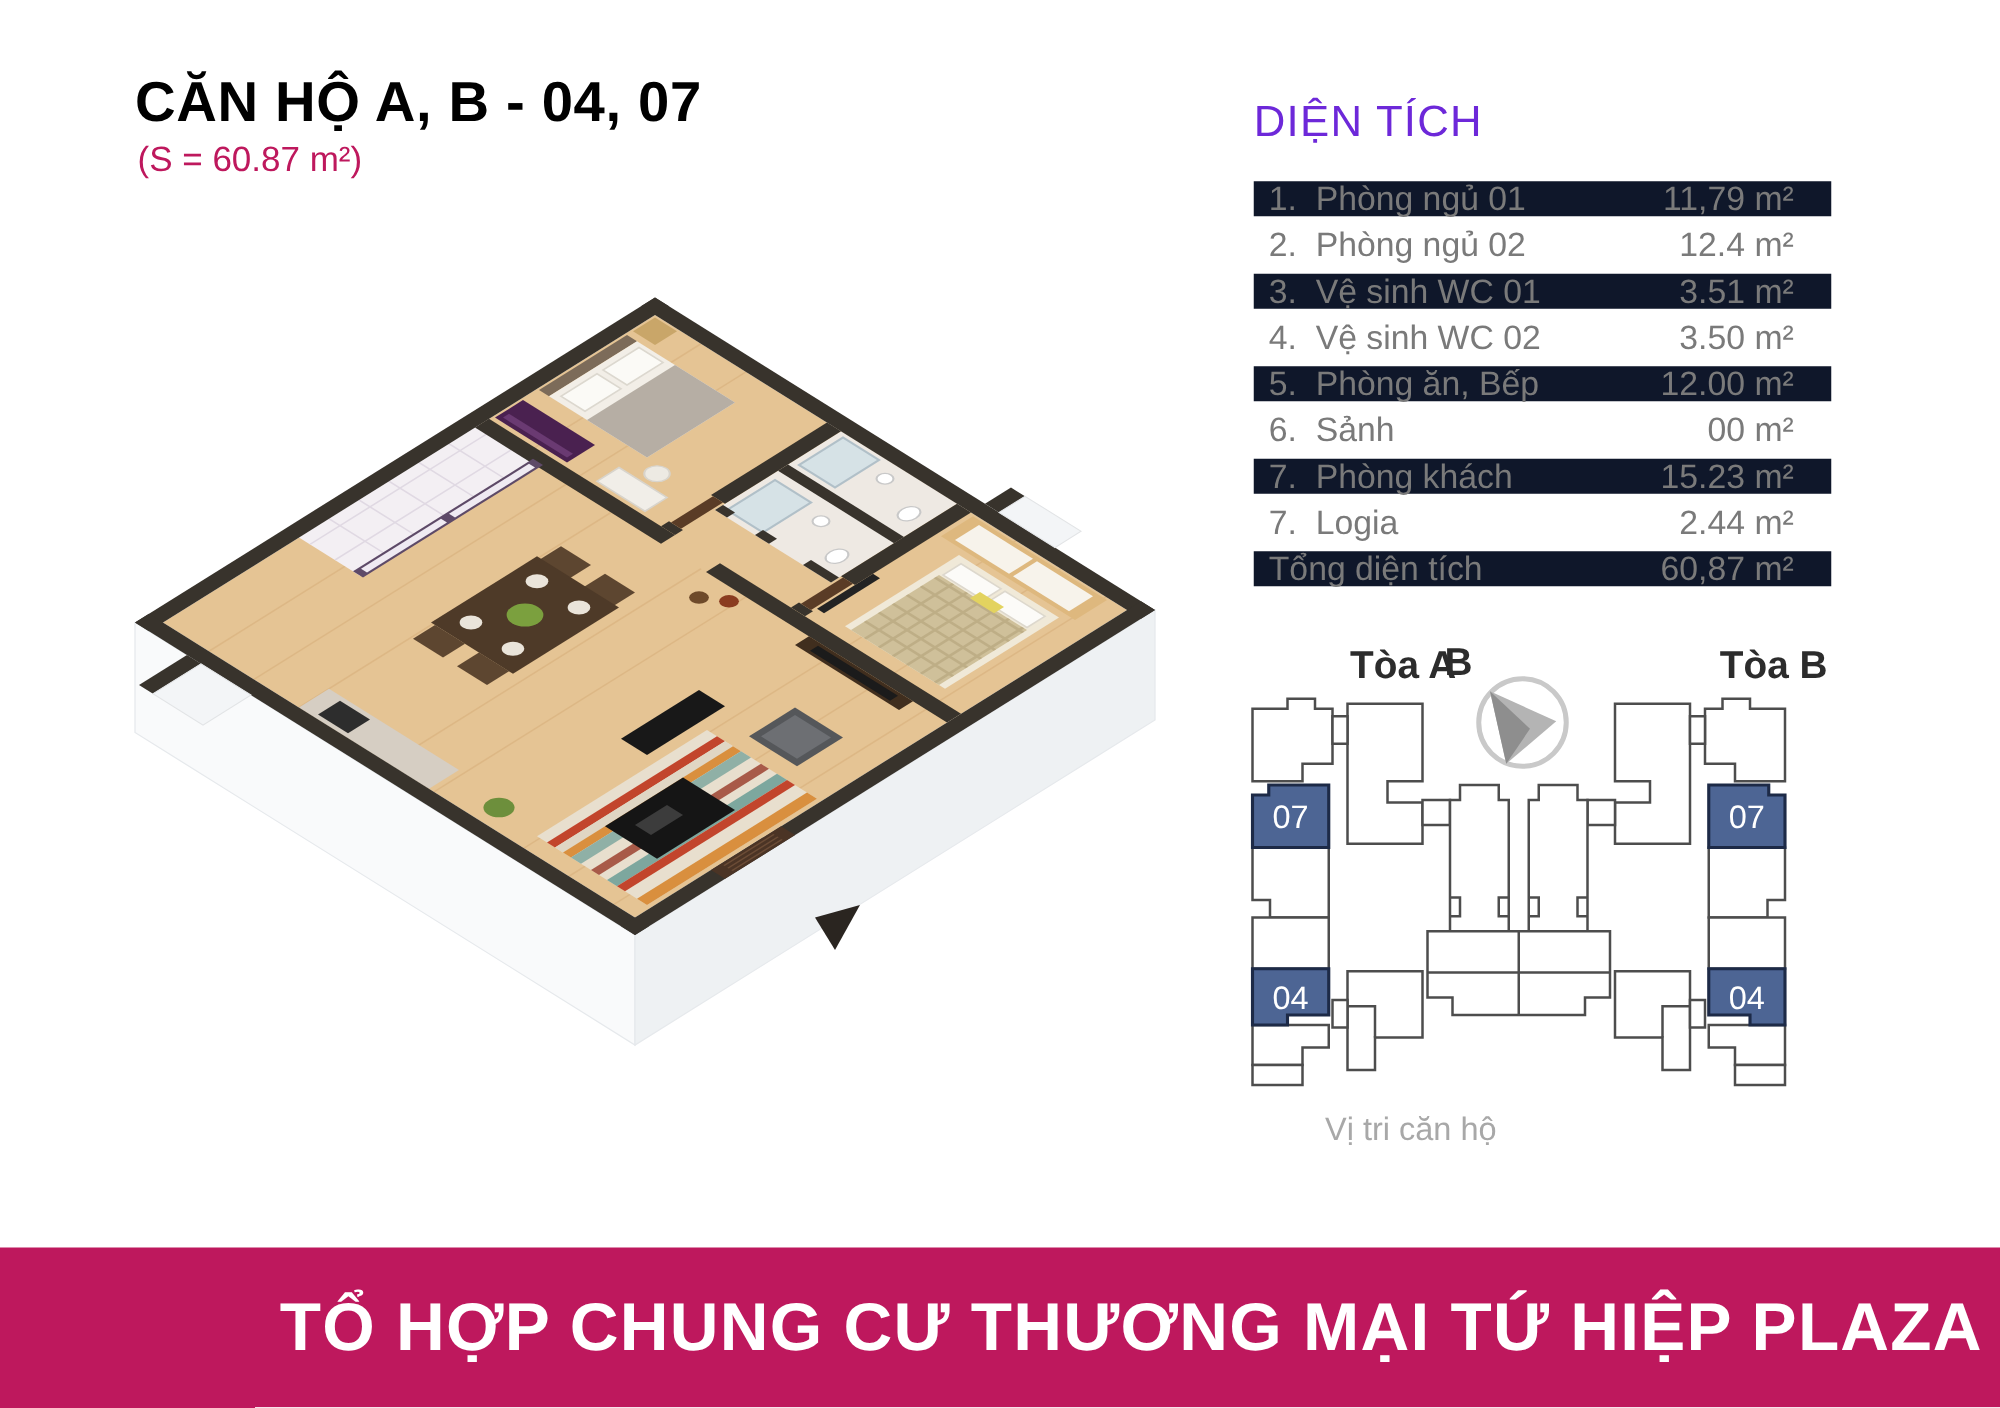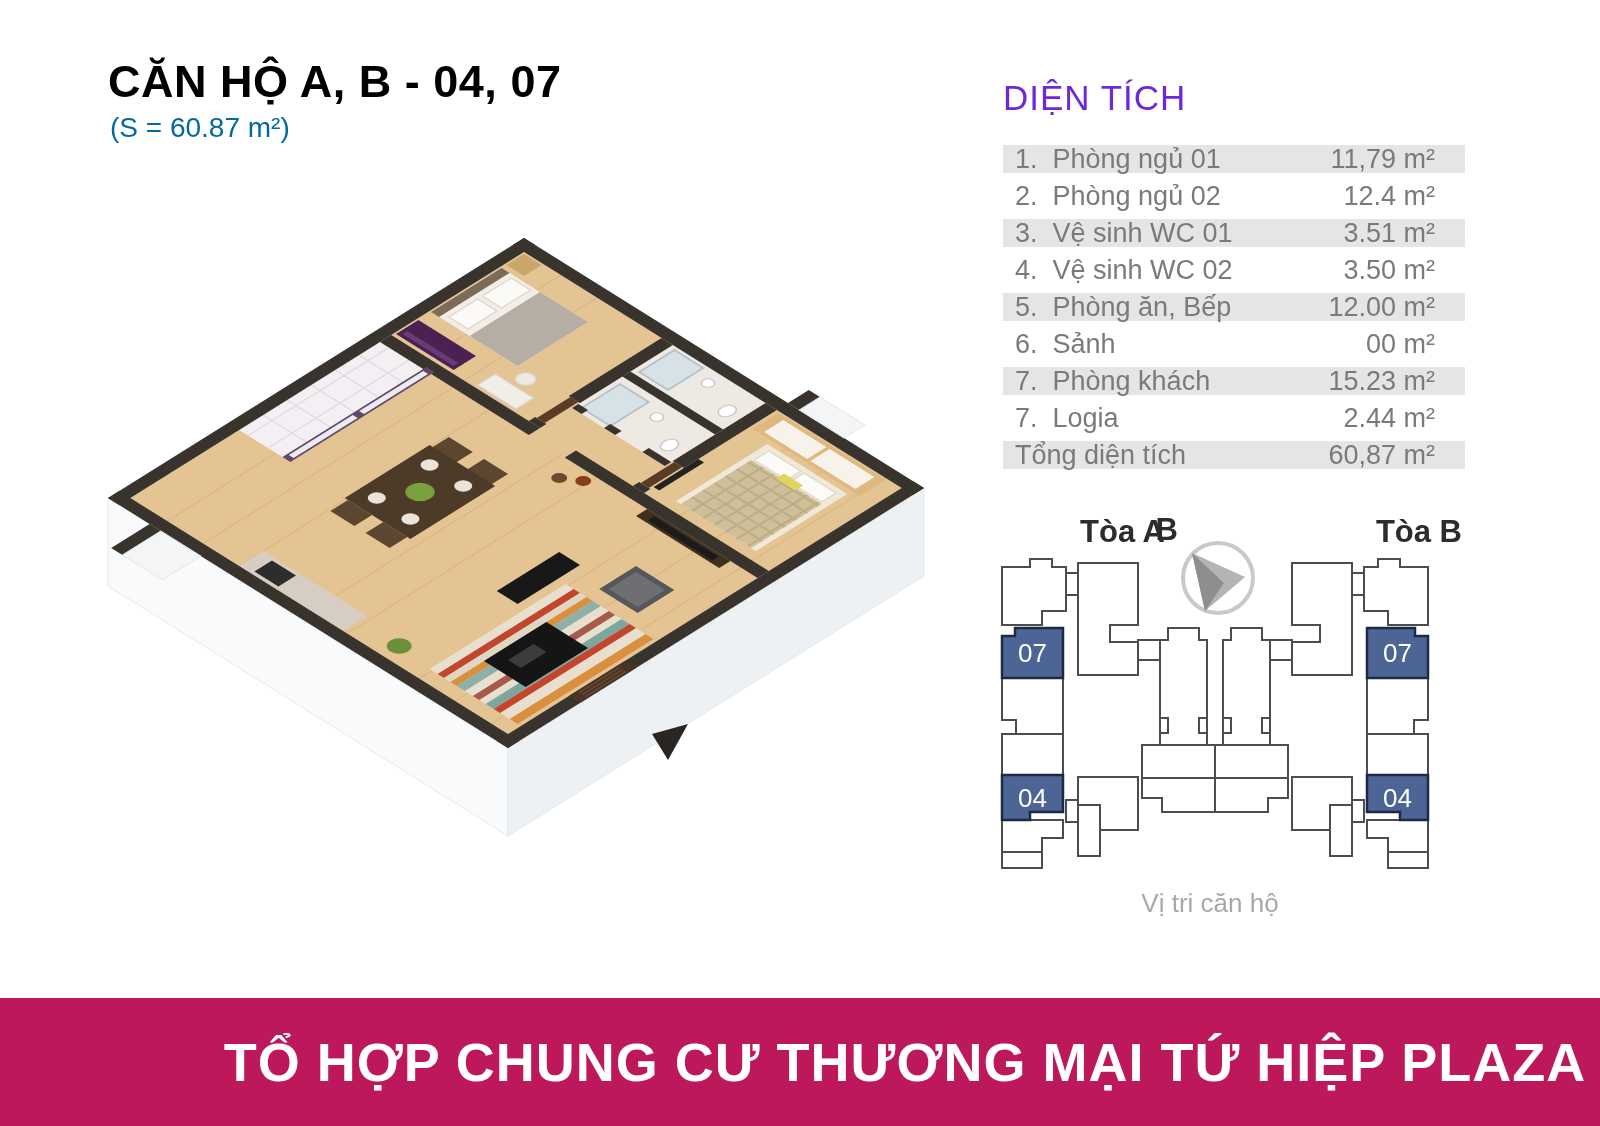--- a/index.html
+++ b/index.html
@@ -1,39 +1,39 @@
 <!DOCTYPE html>
 <html><head>
 <meta charset="utf-8">
 <style>
   html,body{margin:0;padding:0;background:#ffffff;}
   .page{position:relative;width:1600px;height:1126px;background:#ffffff;overflow:hidden;
         font-family:"Liberation Sans",sans-serif;}
   
   .title{position:absolute;left:108px;top:56px;font-size:45px;font-weight:bold;color:#000000;letter-spacing:0.5px;}
-  .subtitle{position:absolute;left:110px;top:112px;font-size:28px;color:#0369a1;}
+  .subtitle{position:absolute;left:110px;top:112px;font-size:28px;color:#be185d;}
   
   .floorplan{position:absolute;left:20px;top:150px;}
   
   .area-title{position:absolute;left:1003px;top:78px;font-size:35px;color:#6d28d9;letter-spacing:1px;}
   .areas{position:absolute;left:1003px;top:145px;width:462px;}
   .arow{height:28px;margin-bottom:9px;display:flex;justify-content:space-between;align-items:center;
         font-size:27px;line-height:28px;color:#7a7a7a;padding:0 30px 0 12px;}
-  .arow.shade{background:#e5e5e5;text-align:right;}
+  .arow.shade{background:#0f172a;text-align:right;}
   .arow .lbl{white-space:pre;}
   .arow .val{white-space:pre;}
   
   .locator-svg{position:absolute;left:960px;top:500px;}
   .tlabel{position:absolute;font-size:31px;font-weight:bold;color:#2c2c2c;text-align:right;}
   .tlabel.a{left:985px;top:514px;width:180px;}
   .tlabel.b-compass{left:1118px;top:512px;width:60px;}
   .tlabel.b{left:1282px;top:514px;width:180px;}
   .unit-label{position:absolute;width:61px;height:46px;display:flex;align-items:center;justify-content:center;
               color:#ffffff;font-size:26px;}
-  .caption{position:absolute;left:1060px;top:888px;width:300px;text-align:center;font-size:26px;color:#a8a8a8;}
+  .caption{position:absolute;left:1060px;top:888px;width:300px;font-size:26px;color:#a8a8a8;}
   
   .banner{position:absolute;left:0;top:998px;width:1600px;height:128px;background:#be185d;
           display:flex;align-items:center;justify-content:center;padding-left:210px;box-sizing:border-box;}
   .banner span{color:#ffffff;font-weight:bold;font-size:54px;letter-spacing:1px;white-space:nowrap;}
 </style>
 </head>
 <body>
 
 <div class="page">
 

